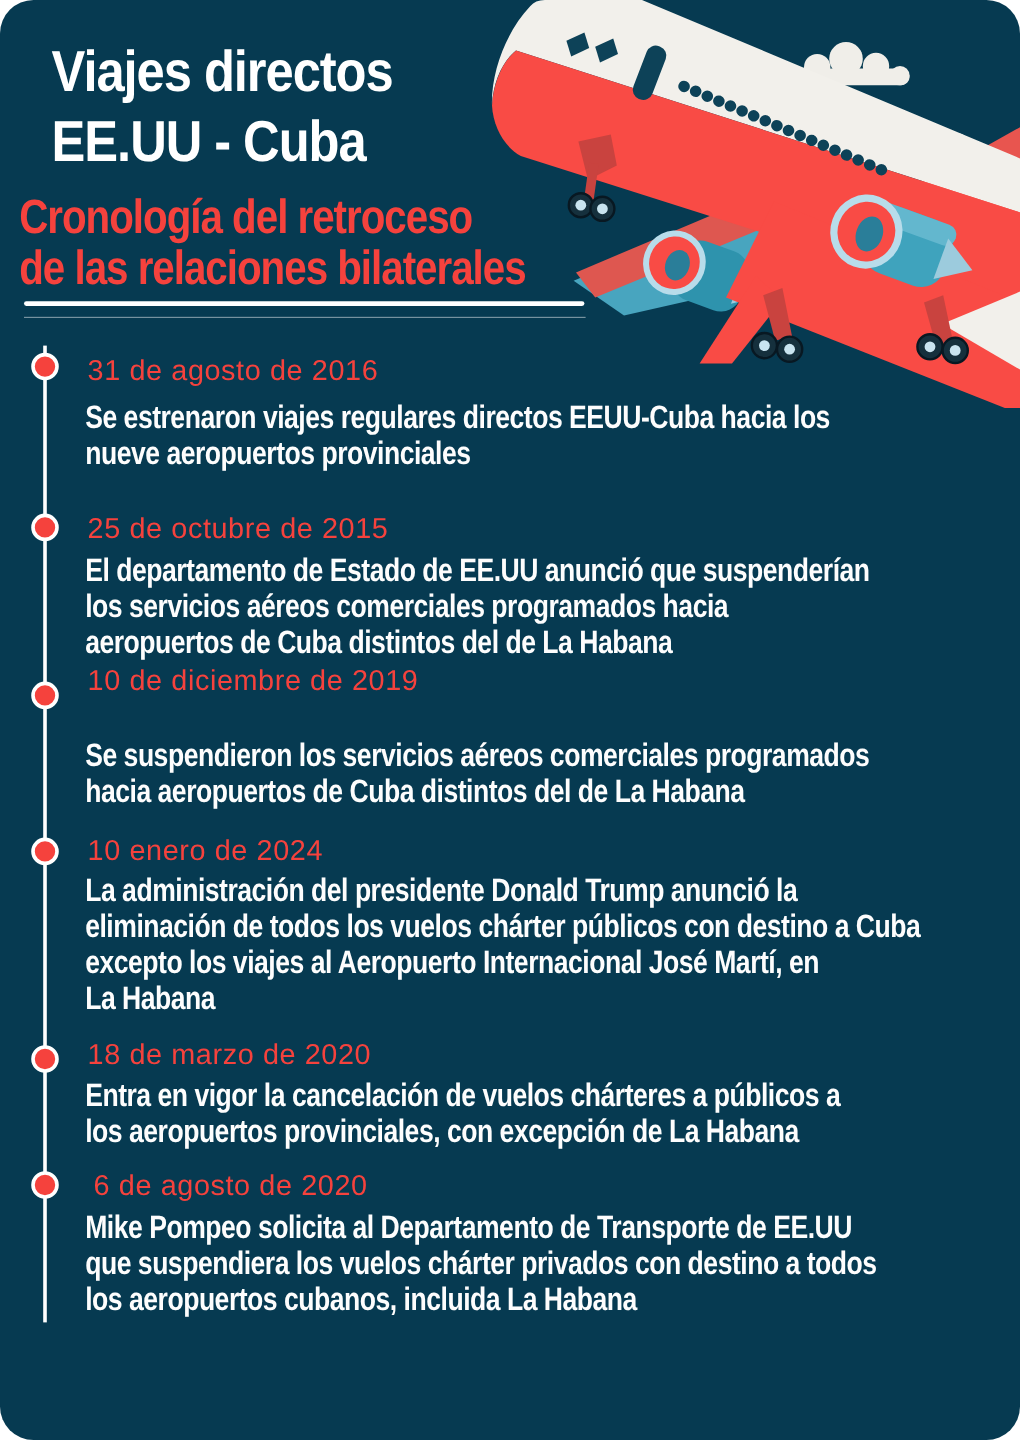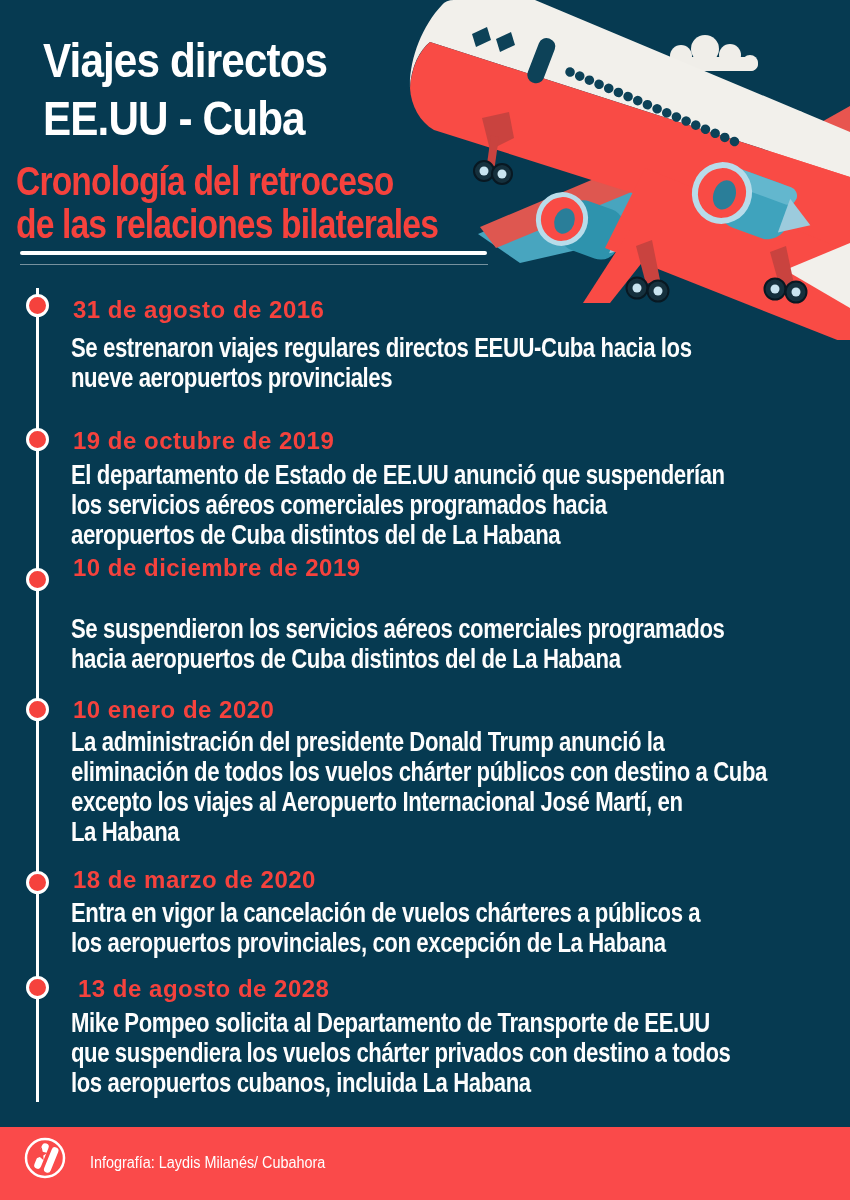--- a/index.html
+++ b/index.html
@@ -2,20 +2,21 @@
 <html><head>
 <meta charset="utf-8">
 <style>
   html,body{margin:0;padding:0;}
   .page{
     position:relative;
     width:850px;height:1200px;
     background:#063A51;
     overflow:hidden;
     font-family:"Liberation Sans", sans-serif;
+    border-radius:28px;
   }
   .title{
     position:absolute;left:43px;top:32px;
     color:#ffffff;font-size:48px;line-height:58px;font-weight:bold;
     letter-spacing:-1px;white-space:pre-line;
     transform:scaleX(0.88);transform-origin:0 0;
     margin:0;
   }
   .subtitle{
     position:absolute;left:16px;top:160px;
@@ -27,21 +28,21 @@
   .rule-thick{position:absolute;left:20px;top:251px;width:467px;height:4px;background:#ffffff;border-radius:2px;}
   .rule-thin{position:absolute;left:20px;top:264px;width:468px;height:1px;background:rgba(255,255,255,0.45);}
   .plane-svg{position:absolute;left:400px;top:0;width:450px;height:340px;}
   .tl-line{position:absolute;left:36px;top:288px;width:3px;height:814px;background:#ffffff;}
   .dot{
     position:absolute;left:26px;width:17px;height:17px;
     background:#F5423D;border:3px solid #ffffff;border-radius:50%;
   }
   .tl-date{
     position:absolute;left:73px;
-    color:#F5423D;font-size:24px;line-height:27px;font-weight:bold;
+    color:#F5423D;font-size:24px;line-height:27px;font-weight:normal;
     letter-spacing:0.5px;white-space:pre;
   }
   .tl-body{
     position:absolute;left:71px;
     color:#FDFDFD;font-size:27px;line-height:30px;font-weight:bold;
     letter-spacing:-0.5px;white-space:pre-line;
     transform:scaleX(0.82);transform-origin:0 0;
     width:940px;
   }
   .footer{
@@ -152,52 +153,43 @@
 
   <div>
     <div class="tl-line"></div>
 
     <span class="dot" style="top:294px"></span>
     <div class="tl-date" style="top:296px">31 de agosto de 2016</div>
     <div class="tl-body" style="top:333px">Se estrenaron viajes regulares directos EEUU-Cuba hacia los
 nueve aeropuertos provinciales</div>
 
     <span class="dot" style="top:428px"></span>
-    <div class="tl-date" style="top:427px">19 de octubre de 2019</div>
+    <div class="tl-date" style="top:427px">25 de octubre de 2015</div>
     <div class="tl-body" style="top:460px">El departamento de Estado de EE.UU anunció que suspenderían
 los servicios aéreos comerciales programados hacia
 aeropuertos de Cuba distintos del de La Habana</div>
 
     <span class="dot" style="top:568px"></span>
     <div class="tl-date" style="top:554px">10 de diciembre de 2019</div>
     <div class="tl-body" style="top:614px">Se suspendieron los servicios aéreos comerciales programados
 hacia aeropuertos de Cuba distintos del de La Habana</div>
 
     <span class="dot" style="top:698px"></span>
-    <div class="tl-date" style="top:696px">10 enero de 2020</div>
+    <div class="tl-date" style="top:696px">10 enero de 2024</div>
     <div class="tl-body" style="top:727px">La administración del presidente Donald Trump anunció la
 eliminación de todos los vuelos chárter públicos con destino a Cuba
 excepto los viajes al Aeropuerto Internacional José Martí, en
 La Habana</div>
 
     <span class="dot" style="top:871px"></span>
     <div class="tl-date" style="top:866px">18 de marzo de 2020</div>
     <div class="tl-body" style="top:898px">Entra en vigor la cancelación de vuelos chárteres a públicos a
 los aeropuertos provinciales, con excepción de La Habana</div>
 
     <span class="dot" style="top:976px"></span>
-    <div class="tl-date" style="top:975px;left:78px">13 de agosto de 2028</div>
+    <div class="tl-date" style="top:975px;left:78px">6 de agosto de 2020</div>
     <div class="tl-body" style="top:1008px">Mike Pompeo solicita al Departamento de Transporte de EE.UU
 que suspendiera los vuelos chárter privados con destino a todos
 los aeropuertos cubanos, incluida La Habana</div>
   </div>
 
-  <div class="footer">
-    <svg class="logo" viewBox="0 0 44 44" aria-hidden="true">
-      <circle cx="22" cy="22" r="19" fill="none" stroke="#ffffff" stroke-width="2.5"></circle>
-      <rect x="14.5" y="8" width="7" height="27" rx="3.5" fill="#ffffff" transform="rotate(22 22 22)"></rect>
-      <rect x="25" y="8" width="7" height="27" rx="3.5" fill="#ffffff" transform="rotate(22 22 22)"></rect>
-      <path d="M17.5 11 L19.4 15.4 L24.2 15.8 L20.6 18.9 L21.7 23.6 L17.5 21.1 L13.3 23.6 L14.4 18.9 L10.8 15.8 L15.6 15.4 Z" fill="#FA4A4A" transform="rotate(10 17.5 17.5)"></path>
-    </svg>
-    <div class="credit">Infografía: Laydis Milanés/ Cubahora</div>
-  </div>
 
 </div>
 
 </body></html>

